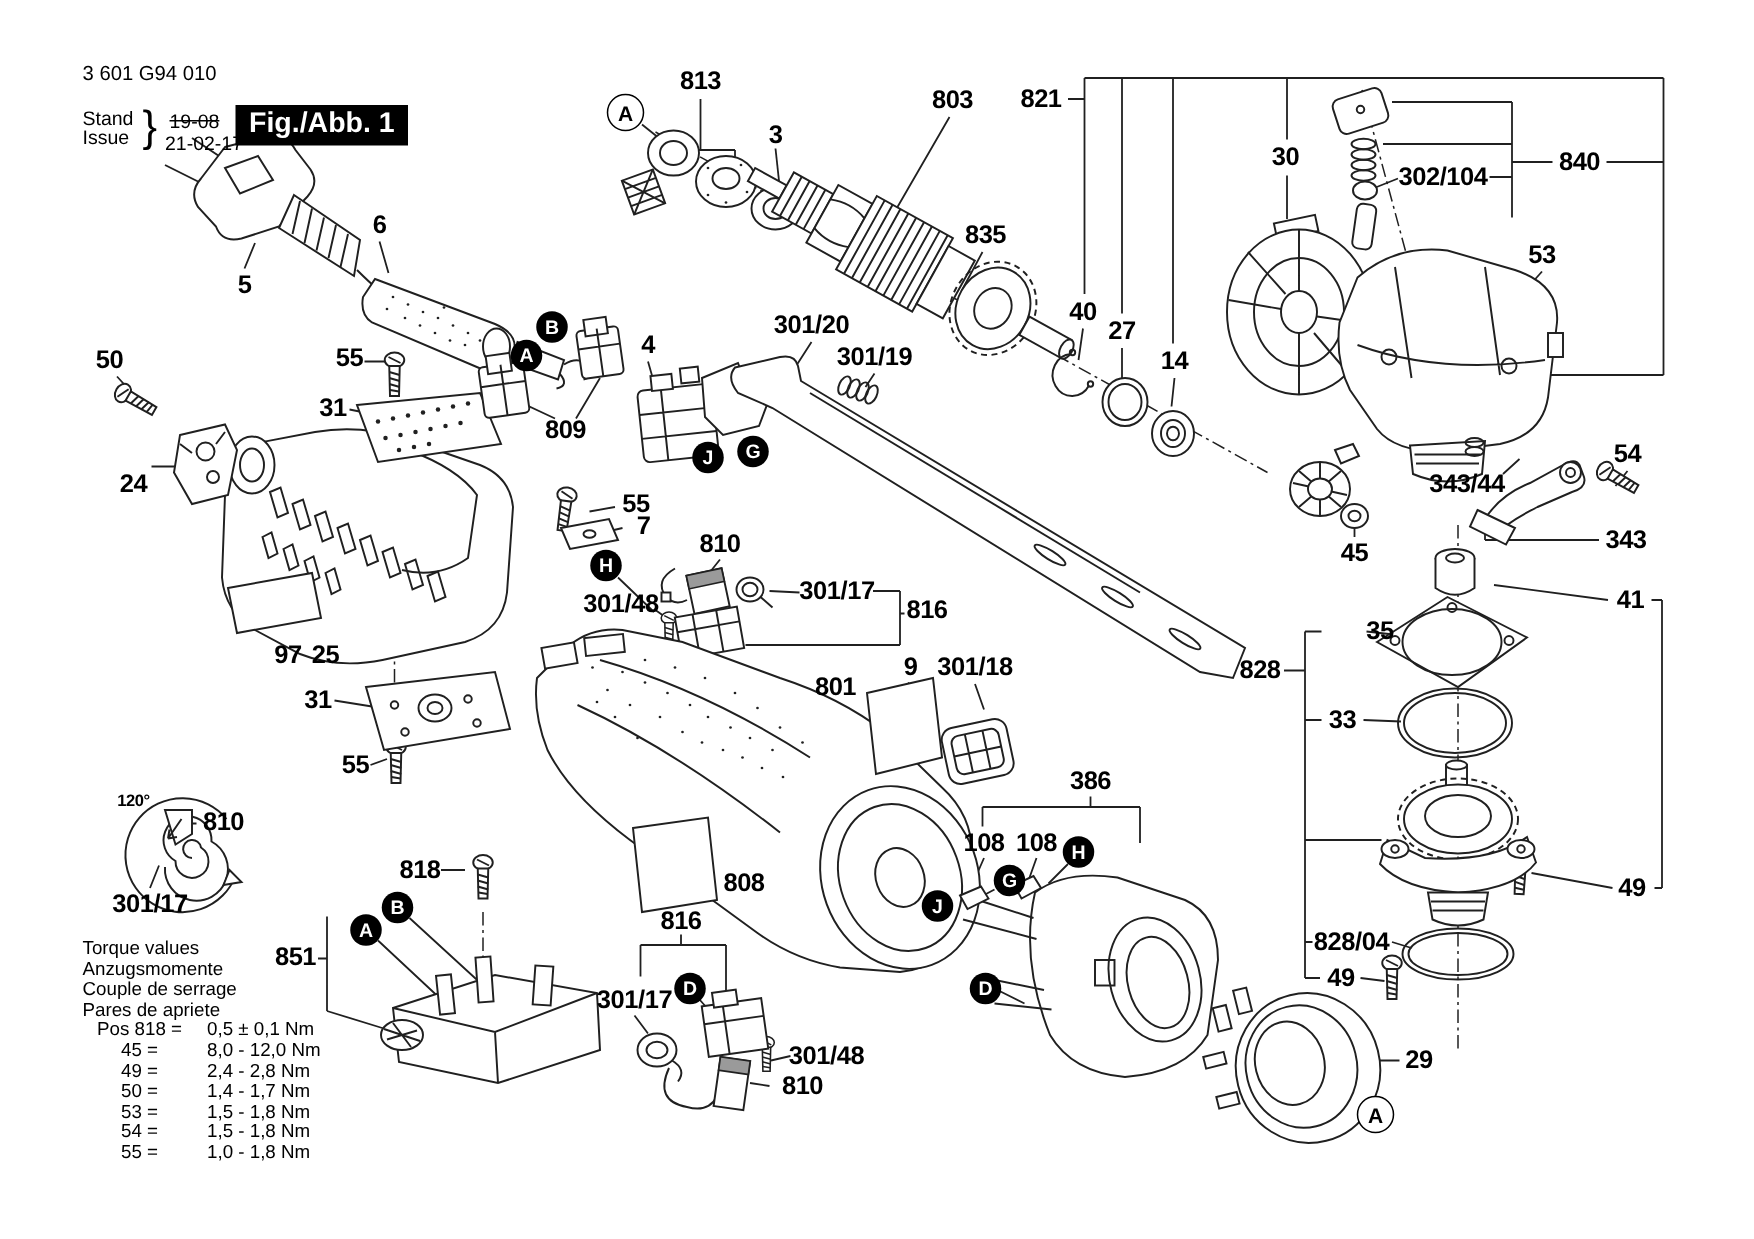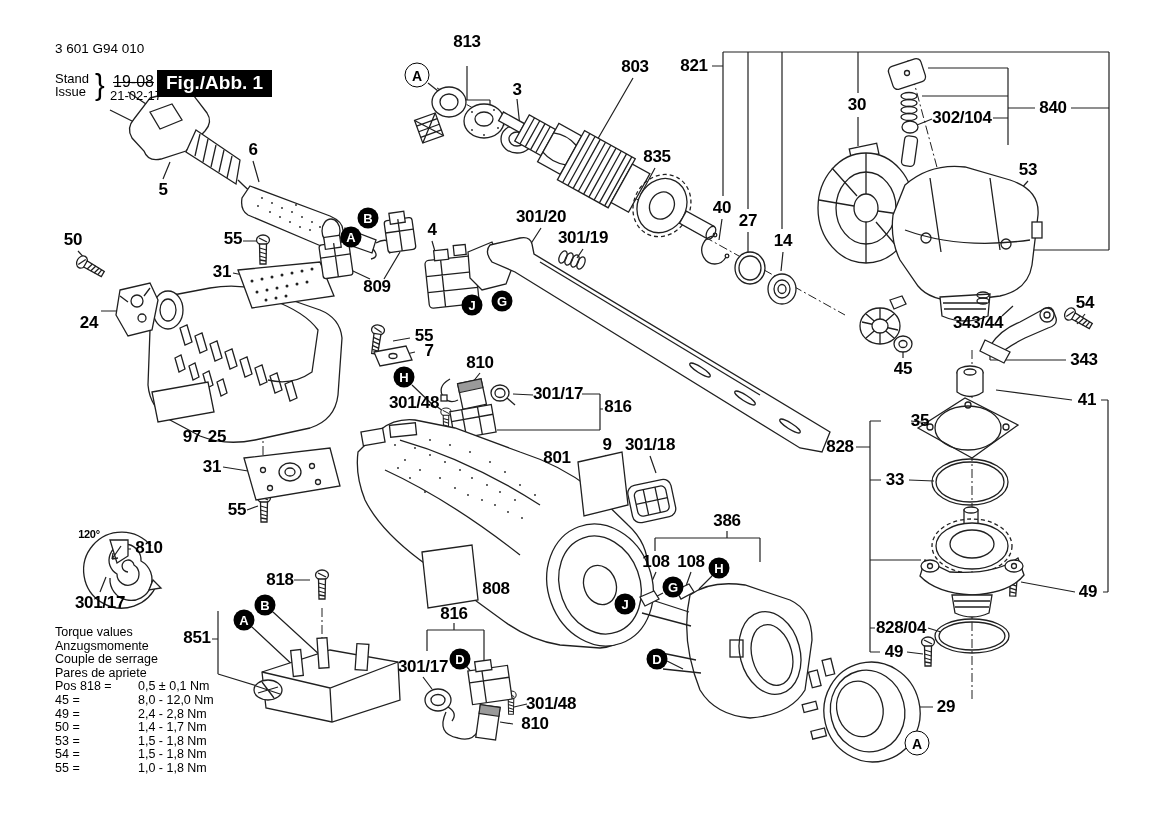--- a/index.html
+++ b/index.html
@@ -15,27 +15,27 @@
   .co{position:absolute;transform:translate(-50%,-50%);font-weight:bold;font-size:17px;
       white-space:nowrap;letter-spacing:-0.3px;}
   .co.sm{font-size:11px;}
   .mk{position:absolute;transform:translate(-50%,-50%);width:21px;height:21px;border-radius:50%;
       display:flex;align-items:center;justify-content:center;font-weight:bold;font-size:13px;}
   .mk.fill{background:#000;color:#fff;}
   .mk.line{background:#fff;color:#000;border:1.7px solid #000;width:23px;height:23px;font-size:14px;}
   .pn{position:absolute;left:55px;top:41px;font-size:13.5px;}
   .revblock{position:absolute;left:55px;top:72px;font-size:13px;line-height:13px;}
   .brace{position:absolute;left:95px;top:69px;font-size:29px;font-weight:400;}
-  .dold{position:absolute;left:113px;top:73px;font-size:16px;text-decoration:line-through;}
+  .dold{position:absolute;left:113px;top:73px;font-size:13px;text-decoration:line-through;}
   .dnew{position:absolute;left:110px;top:88px;font-size:13px;}
   .figbox{position:absolute;left:157px;top:70px;background:#000;color:#fff;font-weight:bold;
           font-size:19px;padding:2px 9px 3px 9px;}
   .torque{position:absolute;left:55px;top:626px;font-size:12.5px;line-height:13.6px;}
   .trow{display:flex;}
-  .tpos{width:76px;text-align:left;margin-right:7px;}
+  .tpos{width:76px;text-align:center;margin-right:7px;}
   .notes{position:absolute;left:196px;top:710px;font-size:12.5px;line-height:14px;}
 </style>
 </head>
 <body>
 
 <div class="stage">
 
 <svg class="art" width="1169" height="826" viewBox="0 0 1169 826">
 
   <g>
@@ -489,21 +489,21 @@
         <span class="tpos">54 =</span>
         <span>1,5 - 1,8 Nm</span>
       </div>
     <div class="trow">
         <span class="tpos">55 =</span>
         <span>1,0 - 1,8 Nm</span>
       </div>
   </div>
 
 
-  <div class="co" style="left:467px;top:42px">813</div>
+  <div class="co" style="left:467px;top:54px">813</div>
   <div class="co" style="left:517px;top:90px">3</div>
   <div class="co" style="left:635px;top:67px">803</div>
   <div class="co" style="left:694px;top:66px">821</div>
   <div class="co" style="left:657px;top:157px">835</div>
   <div class="co" style="left:857px;top:105px">30</div>
   <div class="co" style="left:962px;top:118px">302/104</div>
   <div class="co" style="left:1053px;top:108px">840</div>
   <div class="co" style="left:1028px;top:170px">53</div>
   <div class="co" style="left:253px;top:150px">6</div>
   <div class="co" style="left:163px;top:190px">5</div>

